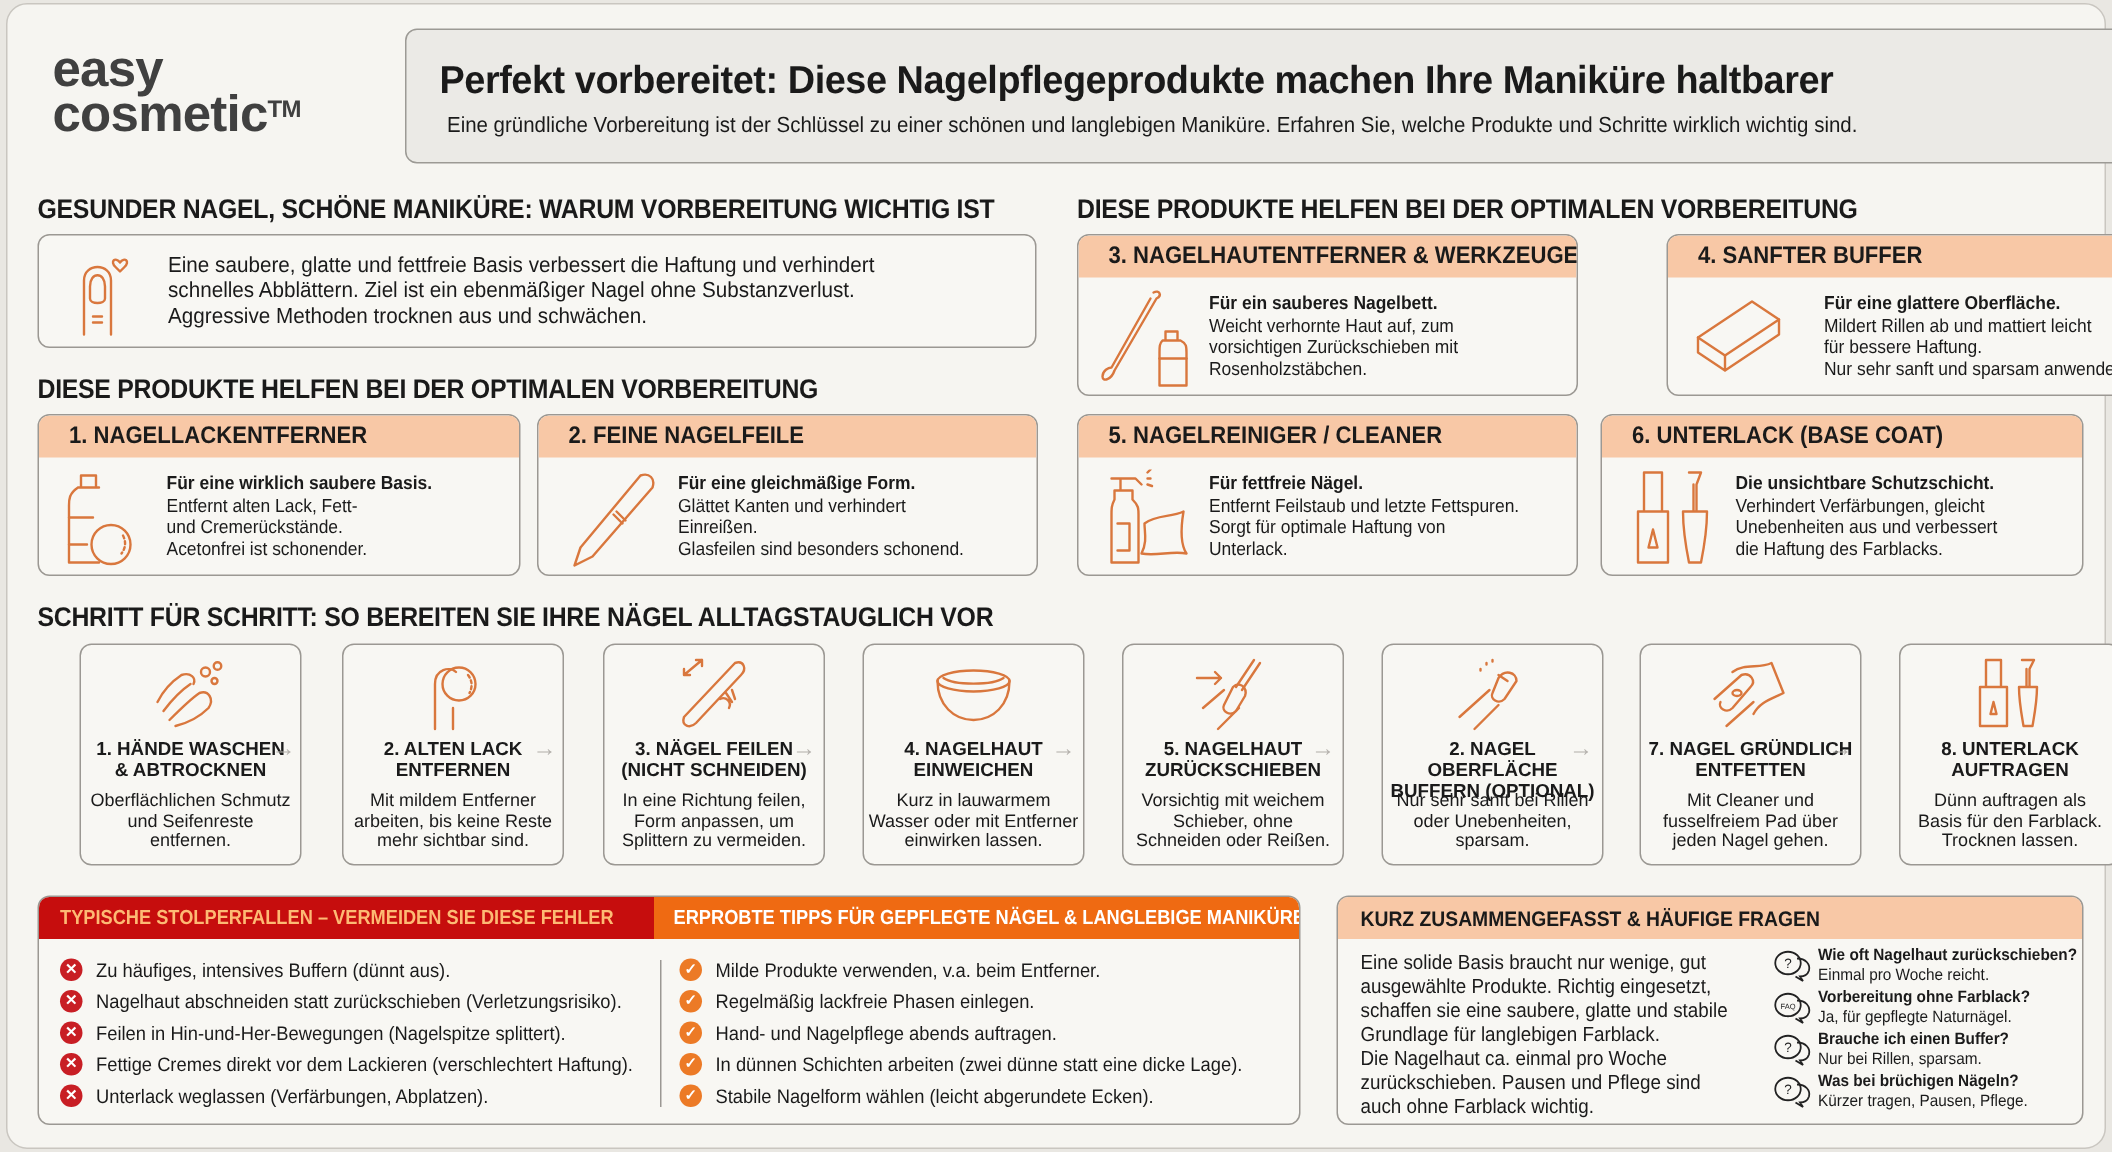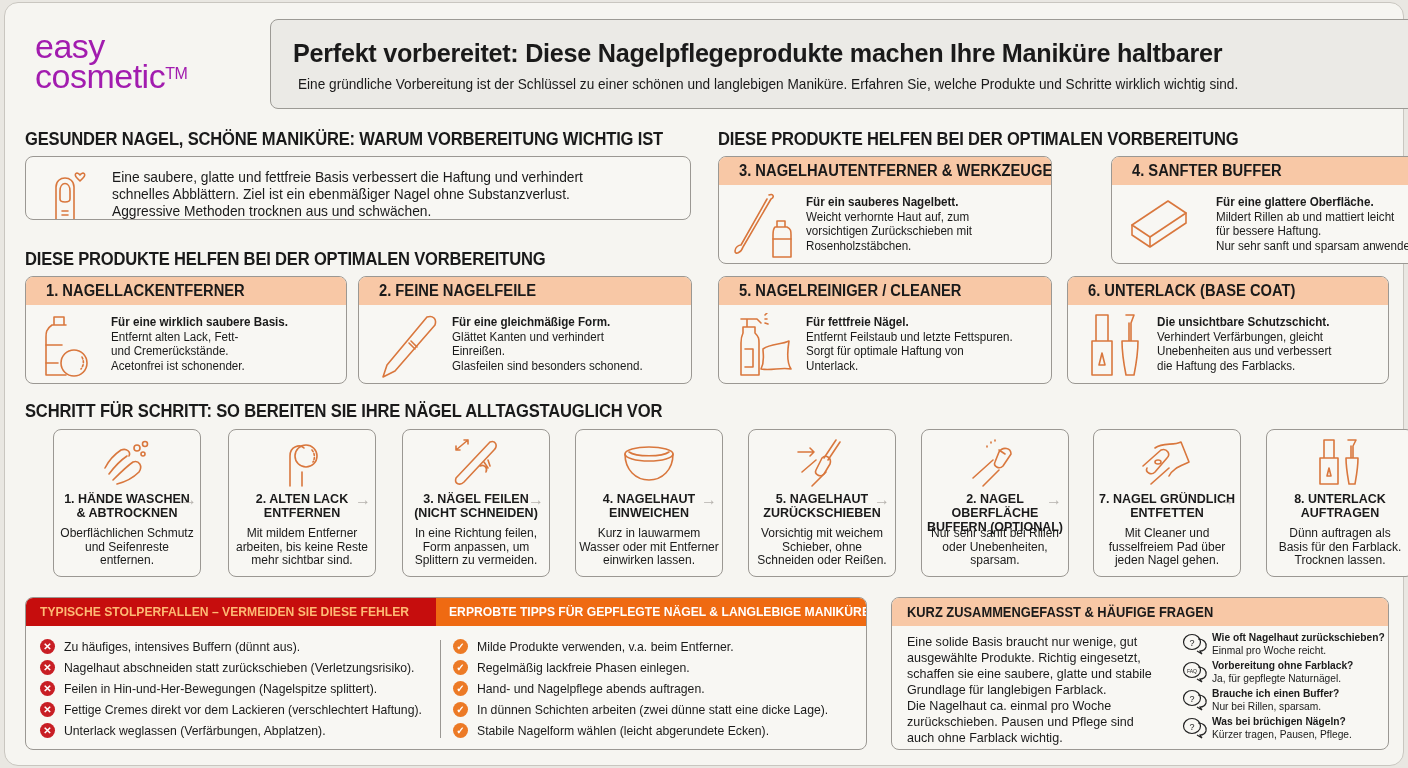--- a/index.html
+++ b/index.html
@@ -8,21 +8,21 @@
     background: #e9e7e2;
     font-family: "Liberation Sans", sans-serif;
     color: #1a1a1a;
   }
   .page {
     position: absolute; left: 4px; top: 2px; width: 1400px; height: 764px;
     background: #f6f5f1; border: 1px solid #c9c6c0; border-radius: 14px;
   }
   .abs { position: absolute; }
   .logo {
-    left: 30px; top: 28px; color: #a21caf; font-weight: normal;
+    left: 30px; top: 28px; color: #404040; font-weight: bold;
     font-size: 34px; line-height: 30px; letter-spacing: -0.5px;
   }
   .logo .tm { font-size: 16px; vertical-align: top; position: relative; top: -2px; }
   .titlebox {
     left: 265px; top: 16px; width: 1256px; height: 90px;
     background: #ebeae6; border: 1px solid #9c9a95; border-radius: 8px;
   }
   .title { position: absolute; left: 22px; top: 18px; font-size: 26px; font-weight: bold; letter-spacing: -0.3px; white-space: nowrap; transform: scaleX(0.97); transform-origin: left; }
   .subtitle { position: absolute; left: 27px; top: 56px; font-size: 14.5px; white-space: nowrap; transform: scaleX(0.94); transform-origin: left; }
   .h2 { font-size: 18px; font-weight: bold; white-space: nowrap; letter-spacing: -0.2px; transform: scaleX(0.92); transform-origin: left; }
@@ -81,21 +81,21 @@
     <div>easy</div>
     <div><span>cosmetic</span><span class="tm">TM</span></div>
   </div>
 
   <div class="abs titlebox">
     <div class="title">Perfekt vorbereitet: Diese Nagelpflegeprodukte machen Ihre Maniküre haltbarer</div>
     <div class="subtitle">Eine gründliche Vorbereitung ist der Schlüssel zu einer schönen und langlebigen Maniküre. Erfahren Sie, welche Produkte und Schritte wirklich wichtig sind.</div>
   </div>
 
   <div class="abs h2" style="left:20px; top:126px;">GESUNDER NAGEL, SCHÖNE MANIKÜRE: WARUM VORBEREITUNG WICHTIG IST</div>
-  <div class="abs card" style="left:20px; top:153px; width:666px; height:64px;">
+  <div class="abs card" style="left:20px; top:153px; width:666px; height:76px;">
     <svg class="icon" style="left:22px; top:8px;" width="40" height="60" viewBox="0 0 40 60">
       <path class="stroke" d="M8 58 V22 C8 10 26 10 26 22 V58"></path>
       <path class="stroke" d="M12 26 C12 16 22 16 22 26 V34 C22 38 12 38 12 34 Z"></path>
       <path class="stroke" d="M14 46 H20 M14 50 H20"></path>
       <path class="stroke" d="M32 10 C29 6 25 9 29 13 L32 16 L35 13 C39 9 35 6 32 10 Z"></path>
     </svg>
     <div class="intro-text">
       <span>Eine saubere, glatte und fettfreie Basis verbessert die Haftung und verhindert</span>
       <span>schnelles Abblättern. Ziel ist ein ebenmäßiger Nagel ohne Substanzverlust.</span>
       <span>Aggressive Methoden trocknen aus und schwächen.</span>

